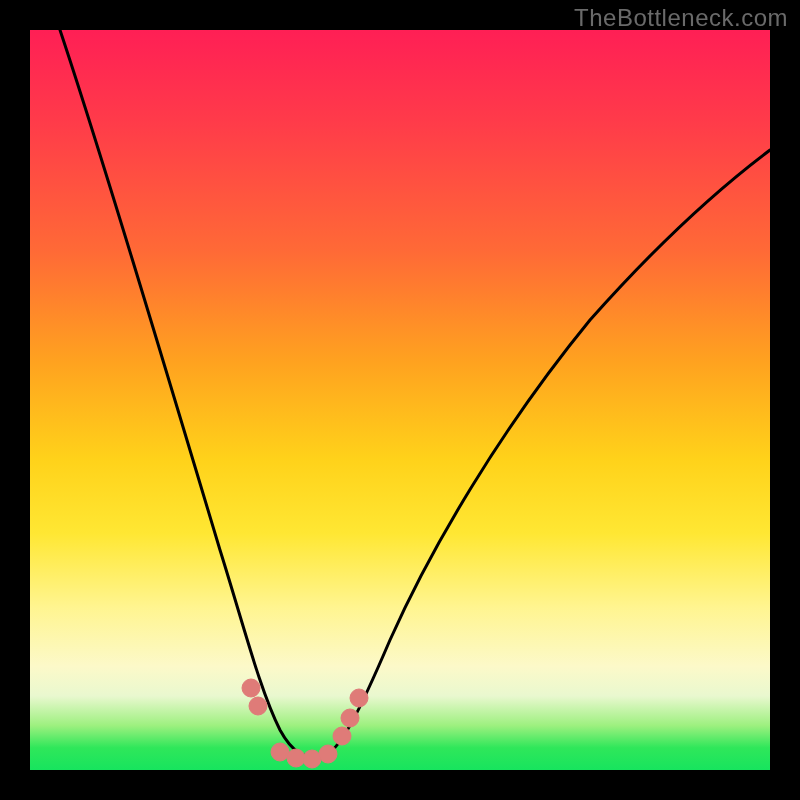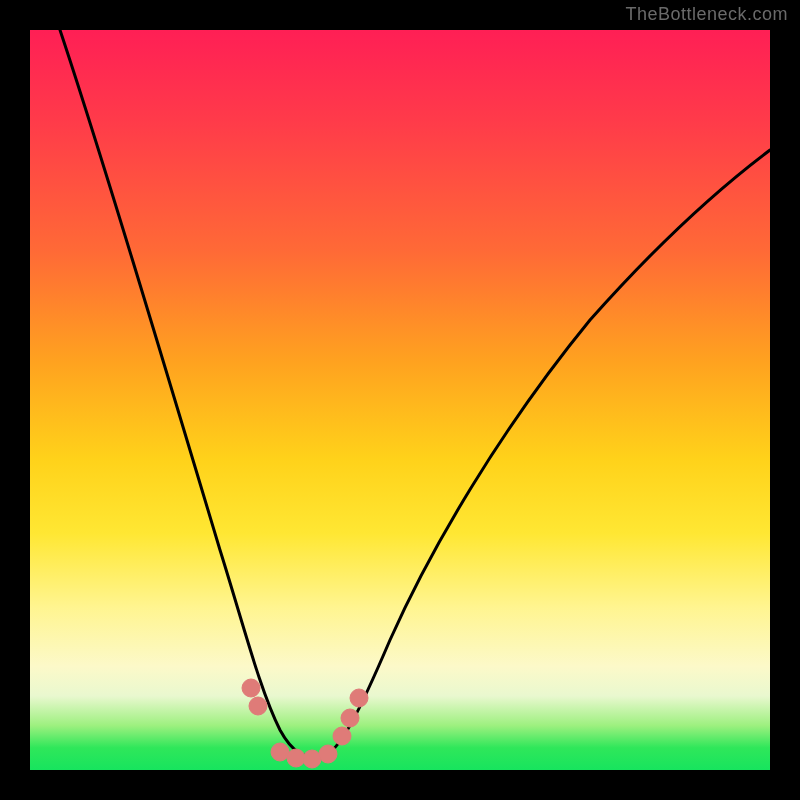--- a/index.html
+++ b/index.html
@@ -15,21 +15,21 @@
     position: relative;
     width: 800px;
     height: 800px;
     background: #000;
   }
   .watermark {
     position: absolute;
     top: 4px;
     right: 12px;
     color: #6a6a6a;
-    font-size: 18px;
+    font-size: 24px;
     font-weight: 500;
     letter-spacing: 0.5px;
     z-index: 50;
     text-align: center;
   }
   .plot {
     position: absolute;
     left: 30px;
     top: 30px;
     width: 740px;

